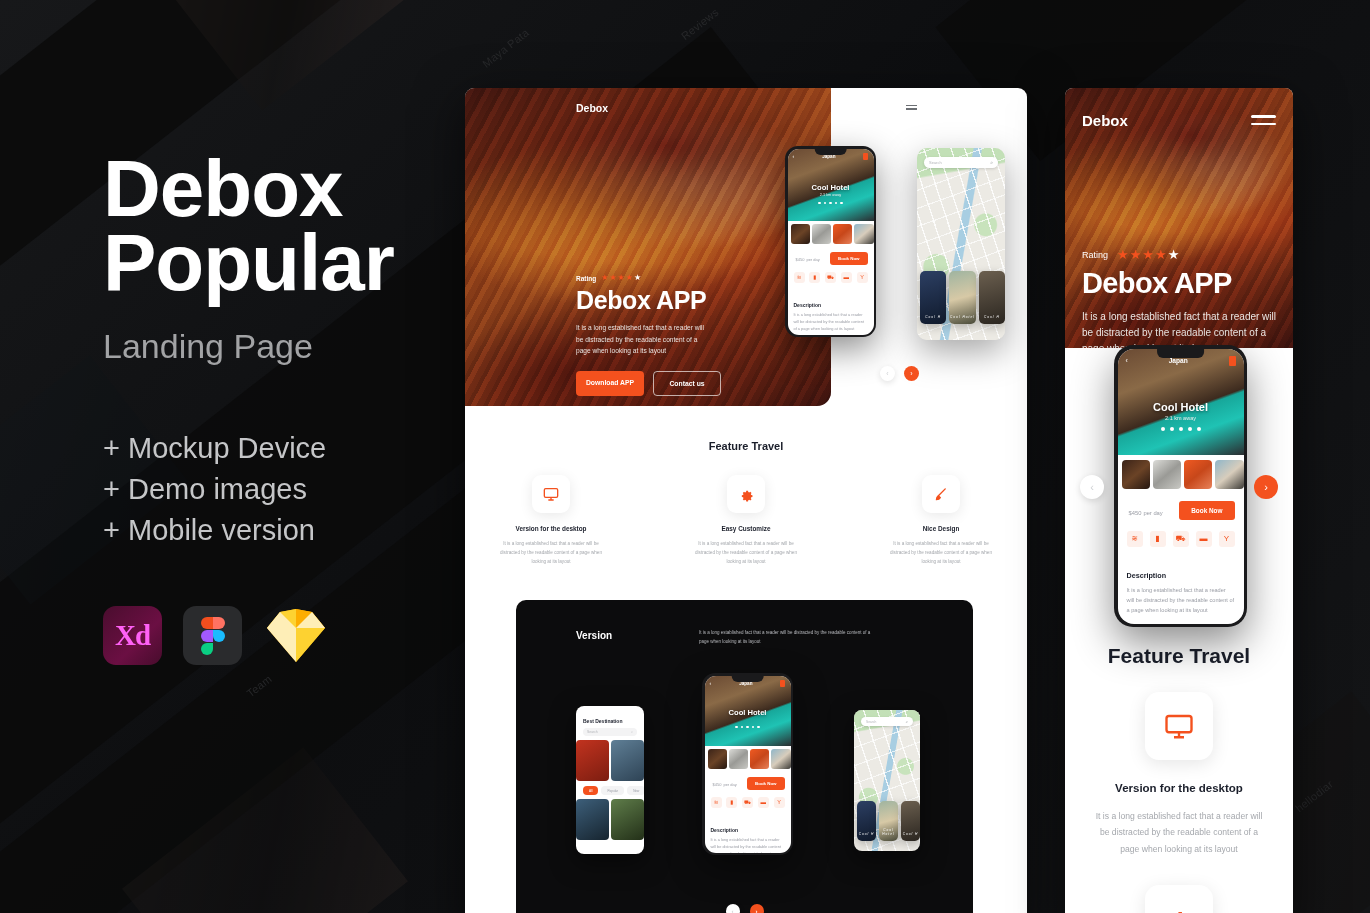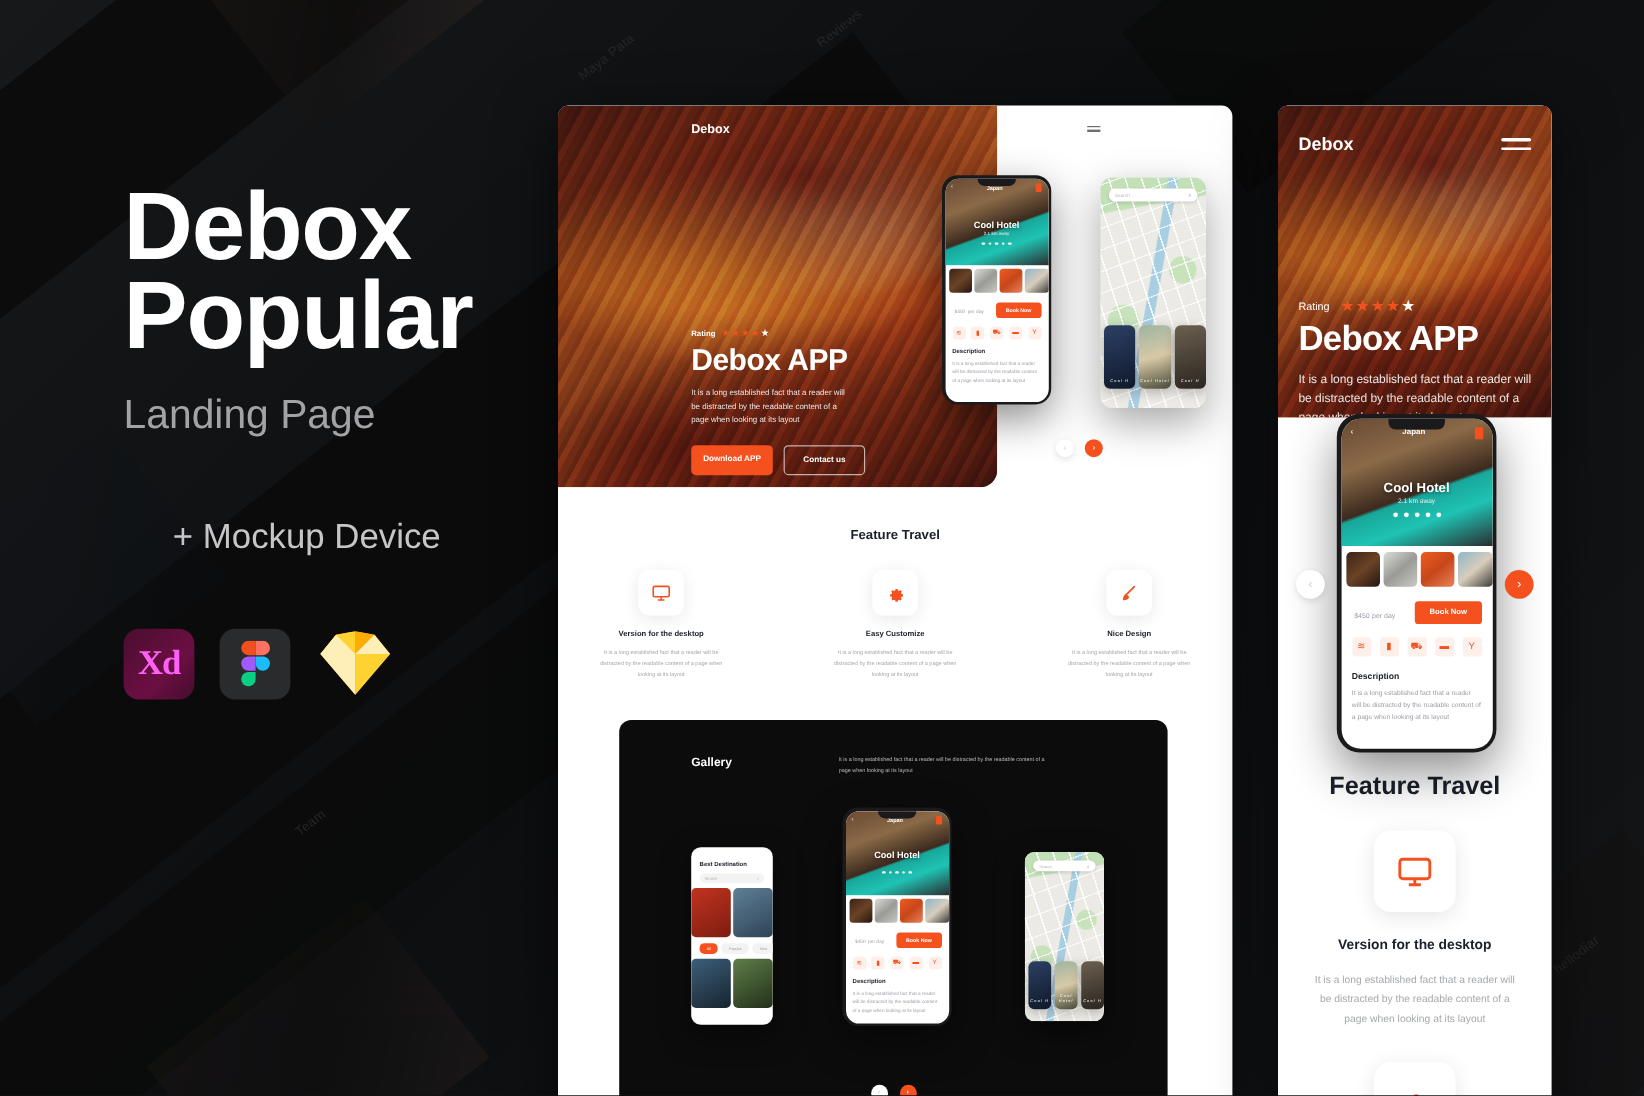--- a/index.html
+++ b/index.html
@@ -23,21 +23,21 @@
   
   .left { position:absolute; left:103px; top:90px; width:360px; z-index:12; }
   .pill {
     display:inline-block; border:1.5px solid #6e7073; border-radius:40px;
     padding:15px 34px 17px; color:#fff; font-size:39px; font-weight:400; letter-spacing:.2px;
     line-height:1;
   }
   .bigtitle { margin-top:62px; color:#fff; font-size:80px; line-height:.93; font-weight:700; letter-spacing:-1px; }
   .subtitle { margin-top:26px; color:#a2a3a5; font-size:34px; font-weight:400; letter-spacing:0; }
   .feat { margin-top:62px; }
-  .feat div { color:#c5c6c8; font-size:29px; line-height:1.42; font-weight:400;margin-left:41px; }
+  .feat div { color:#c5c6c8; font-size:29px; line-height:1.42; font-weight:400; }
 
   
   .apps { margin-top:55px; display:flex; align-items:center; gap:21px; }
   .app-ic { width:59px; height:59px; border-radius:13px; display:flex; align-items:center; justify-content:center; }
   .xd { background:linear-gradient(135deg,#4a0d2e 0%, #6b0f43 60%, #470c2c 100%); }
   .xd span { color:#ff61f6; font-size:29px; font-weight:700; font-family:"Liberation Serif", serif; letter-spacing:-1px;}
   .fig { background:#2a2b2d; position:relative; }
   .sk { width:66px; height:59px; }
 
   
@@ -89,21 +89,21 @@
   .t1{background:linear-gradient(140deg,#3a2318,#6b4326,#241610);}
   .t2{background:linear-gradient(140deg,#dcdcd8,#9a9a96,#c9c9c4);}
   .t3{background:linear-gradient(140deg,#f05a22,#c7471a,#e8825a);}
   .t4{background:linear-gradient(140deg,#8fb6c9,#d8cdbc,#3b3a36);}
   .price-row { display:flex; align-items:center; justify-content:space-between; padding:5px 6px 4px;}
   .price { color:#1b1f2b; font-size:9px; font-weight:700;}
   .price span { font-size:4px; color:#9a9da5; font-weight:400; margin-left:2px;}
   .book { background:#f4511e; color:#fff; font-size:4.4px; font-weight:700; border-radius:3px; padding:4px 8px;}
   .amen { display:flex; justify-content:space-between; padding:3px 6px 5px;}
   .amen i { width:11px; height:11px; border-radius:3px; background:#fdf0eb; display:flex; align-items:center; justify-content:center; color:#f4511e; font-size:5.5px; font-style:normal;}
-  .desc-h { padding:2px 6px 0; color:#1b1f2b; font-size:5px; font-weight:700;}
+  .desc-h { padding:2px 6px 0; color:#1b1f2b; font-size:5px; font-weight:700;margin-top:12px;}
   .desc-p { padding:3px 6px 0; color:#9a9da5; font-size:3.9px; line-height:1.8;}
 
   
   .map-ph { left:917px; top:148px; width:88px; height:192px; z-index:13; border-radius:10px; background:#e8e6e1; padding:0; box-shadow:0 12px 34px rgba(0,0,0,.35); overflow:hidden;}
   .mapbg { position:absolute; inset:0;
     background:
       linear-gradient(100deg, rgba(168,206,226,0) 46%, #a8cee2 47%, #a8cee2 53%, rgba(168,206,226,0) 54%),
       linear-gradient(170deg, rgba(190,223,178,.9) 0 14%, rgba(190,223,178,0) 15%),
       radial-gradient(circle at 22% 62%, #c8e3bc 0 9%, rgba(200,227,188,0) 10%),
       radial-gradient(circle at 78% 40%, #c8e3bc 0 8%, rgba(200,227,188,0) 9%),
@@ -218,20 +218,22 @@
   <div class="wm" style="left:1292px;top:790px;">hellodiar</div>
 
   <div class="left">
     <div class="bigtitle">
       <div>Debox</div>
       <div>Popular</div>
     </div>
     <div class="subtitle">Landing Page</div>
     <div class="feat">
       <div>+ Mockup Device</div>
+      <div>+ Demo images</div>
+      <div>+ Mobile version</div>
     </div>
     <div class="apps">
       <div class="app-ic xd">
         <span>Xd</span>
       </div>
       <div class="app-ic fig">
         <svg width="26" height="38" viewBox="0 0 26 38" aria-hidden="true">
           <path d="M7 0h6v12H7a6 6 0 1 1 0-12z" fill="#F24E1E"></path>
           <path d="M13 0h6a6 6 0 0 1 0 12h-6V0z" fill="#FF7262"></path>
           <path d="M13 13h6a6 6 0 1 1-6 6v-6z" fill="#1ABCFE"></path>
@@ -371,21 +373,21 @@
                 <path d="M7 14c-2 1-3 3-3 6 3 0 5-1 6-3z" fill="currentColor"></path>
               </svg>
           </div>
           <div class="ft-t">Nice Design</div>
           <div class="ft-p">It is a long established fact that a reader will be distracted by the readable content of a page when looking at its layout</div>
         </div>
       </div>
     </div>
 
     <div class="gal">
-      <div class="gal-h">Gallery</div>
+      <div class="gal-h">Version</div>
       <div class="gal-p">It is a long established fact that a reader will be distracted by the readable content of a page when looking at its layout</div>
 
       <div class="gal-ph gp-left">
         <div class="bd-h">
           <div class="bd-t">Best Destination</div>
           <div class="bd-s">
             <span>Search</span>
             <span>⌕</span>
           </div>
         </div>

